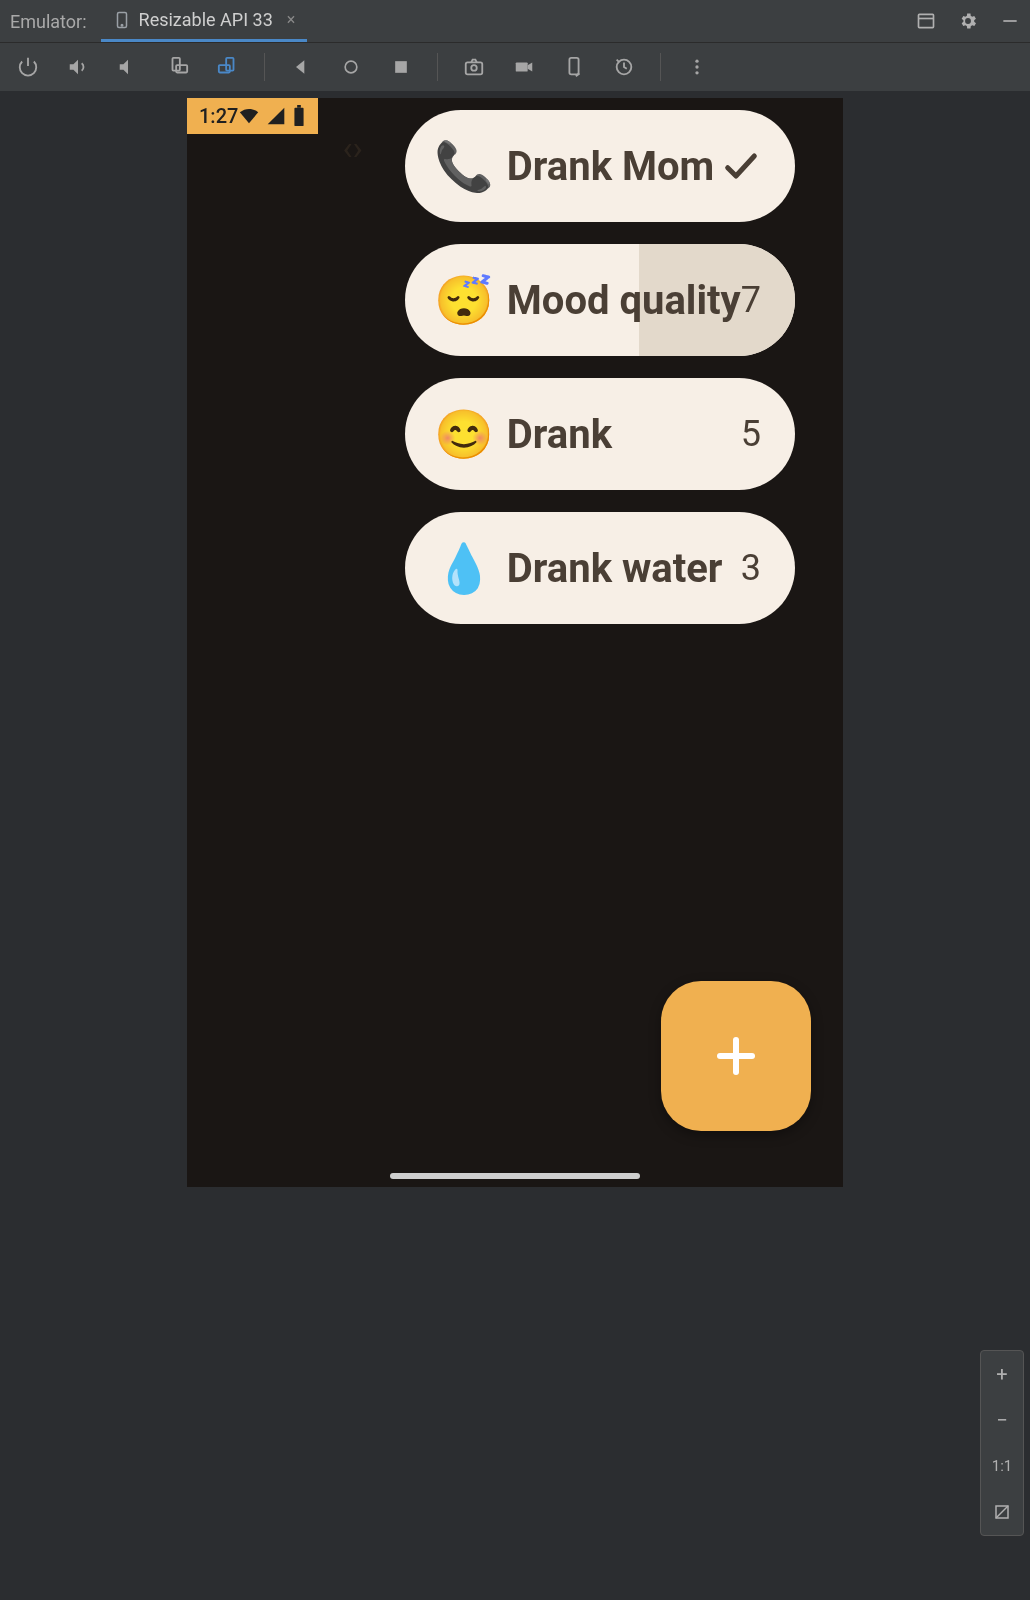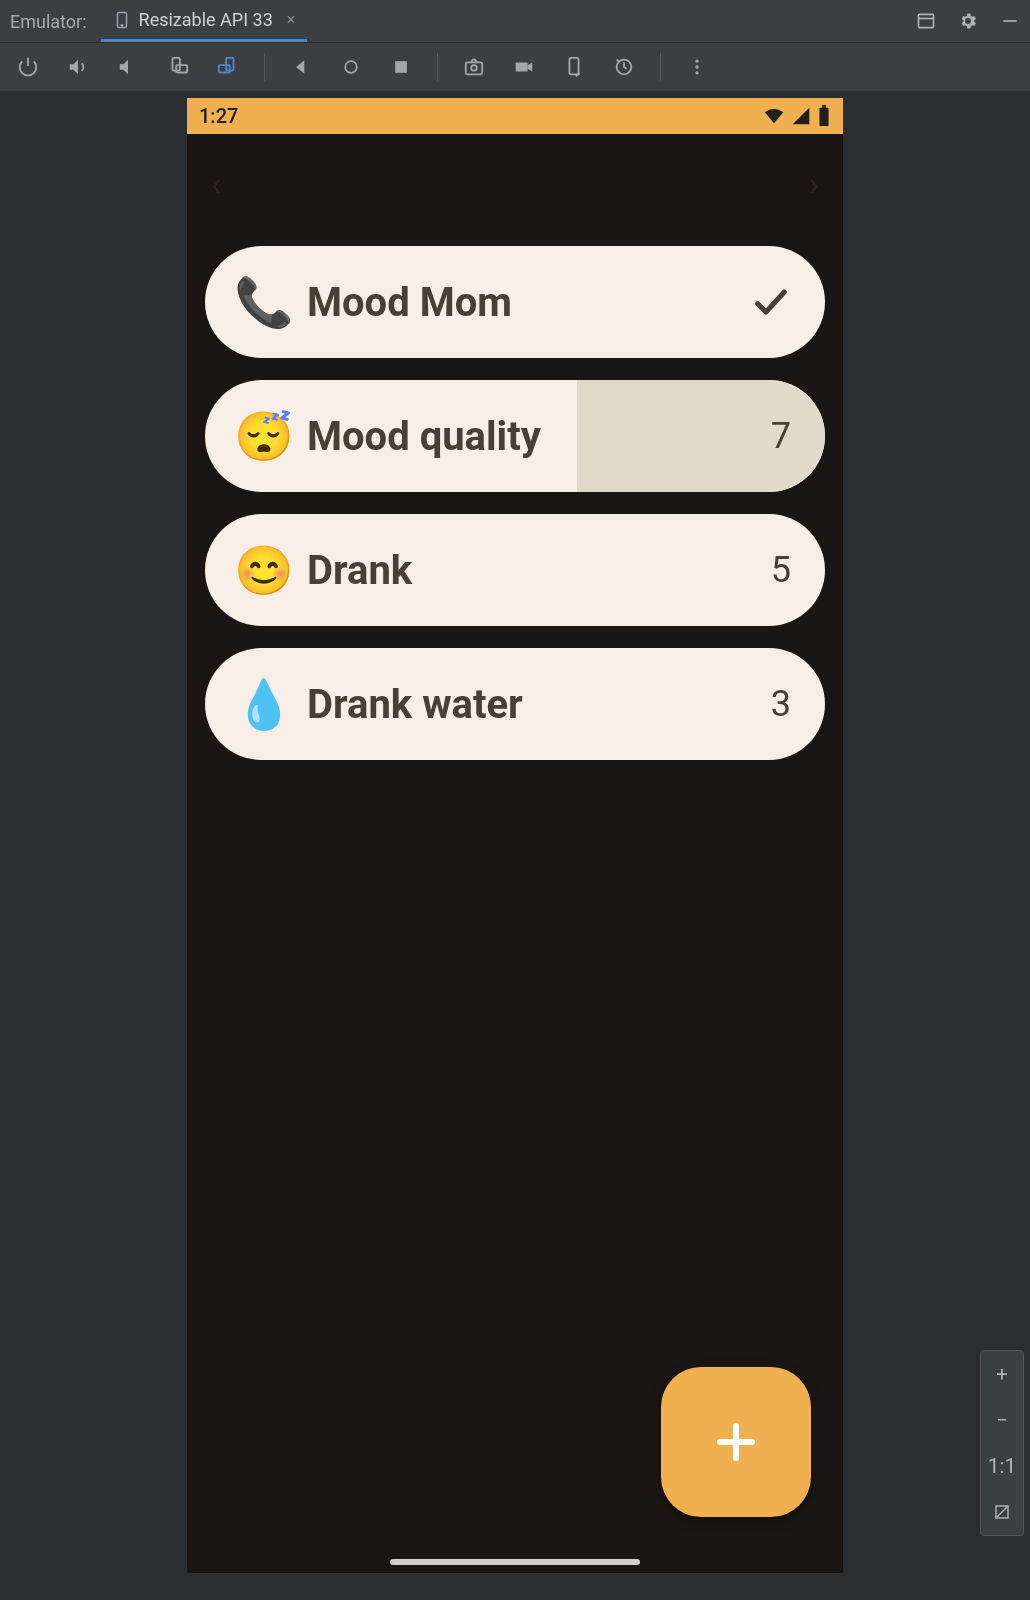--- a/index.html
+++ b/index.html
@@ -81,37 +81,37 @@
     color: #b0b0b0;
   }
   .zoom-rail div {
     width: 100%;
     height: 46px;
     display: flex;
     align-items: center;
     justify-content: center;
     font-size: 20px;
   }
-  .zoom-rail .label { font-size: 21px; }
+  .zoom-rail .label { font-size: 15px; }
 
   
   .stage {
     position: absolute;
     left: 0; right: 0; top: 90px; bottom: 0;
     display: flex;
     align-items: flex-start;
     justify-content: center;
   }
   .device {
     margin-top: 8px;
     width: 656px;
-    height: 1475px;
+    height: 1089px;
     background: #1a1614;
     display: flex;
-    flex-direction: column;
+    flex-direction: row;
     position: relative;
   }
 
   
   .status-bar {
     height: 36px;
     background: #f0b050;
     display: flex;
     align-items: center;
     padding: 0 12px;
@@ -359,21 +359,21 @@
 
     <div class="app-header">
       <span class="chev">‹</span>
       <span class="chev">›</span>
     </div>
 
     <div class="cards">
 
       <div class="card">
         <span class="emoji">📞</span>
-        <span class="label">Mood Mom</span>
+        <span class="label">Drank Mom</span>
         <span class="check">
           <svg width="40" height="40" viewBox="0 0 24 24" fill="none" stroke="#4a3f35" stroke-width="3" stroke-linecap="round" stroke-linejoin="round">
               <polyline points="4 13 9 18 20 6"></polyline>
             </svg>
         </span>
       </div>
 
       <div class="card">
         <div class="progress-underlay" style="left:60%"></div>
         <span class="emoji">😴</span>

